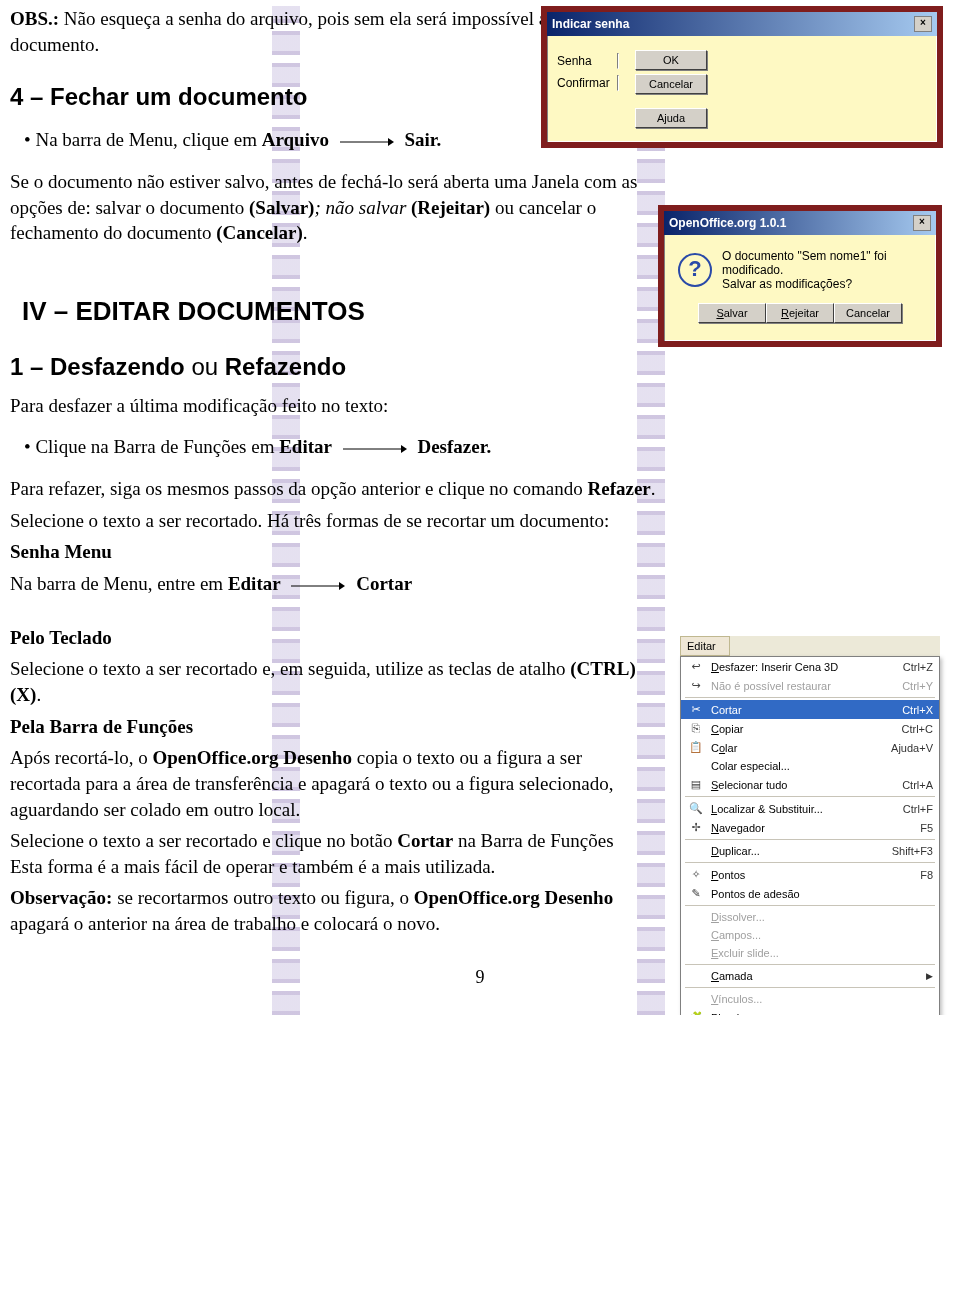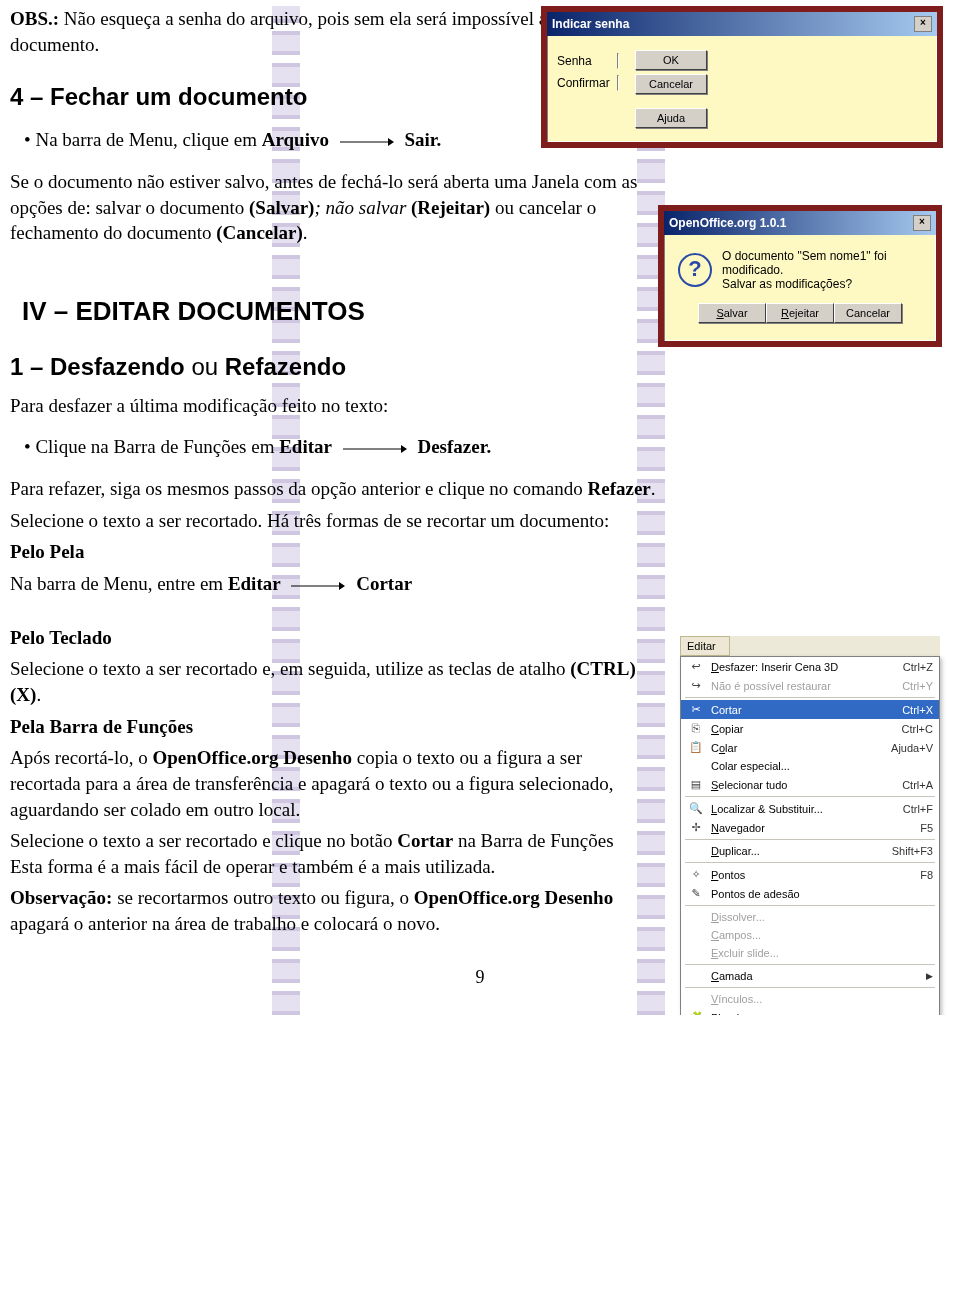--- a/index.html
+++ b/index.html
@@ -367,21 +367,21 @@
           </svg></span>
       <span class="bold">Desfazer.</span>
     </p>
     <p>
       <span>Para refazer, siga os mesmos passos da opção anterior e clique no comando </span><span class="bold">Refazer</span><span>.</span>
     </p>
 
 
     <div class="col-left">
       <p>Selecione o texto a ser recortado. Há três formas de se recortar um documento:</p>
-      <p class="bold">Pelo Pela</p>
+      <p class="bold">Senha Menu</p>
       <p>
         <span>Na barra de Menu, entre em </span>
         <span class="bold">Editar</span>
         <span class="arrow"><svg width="54" height="10">
               <line x1="0" y1="5" x2="48" y2="5" stroke="#000"></line>
               <polygon points="48,1 54,5 48,9" fill="#000"></polygon>
             </svg></span>
         <span class="bold">Cortar</span>
       </p>
 

